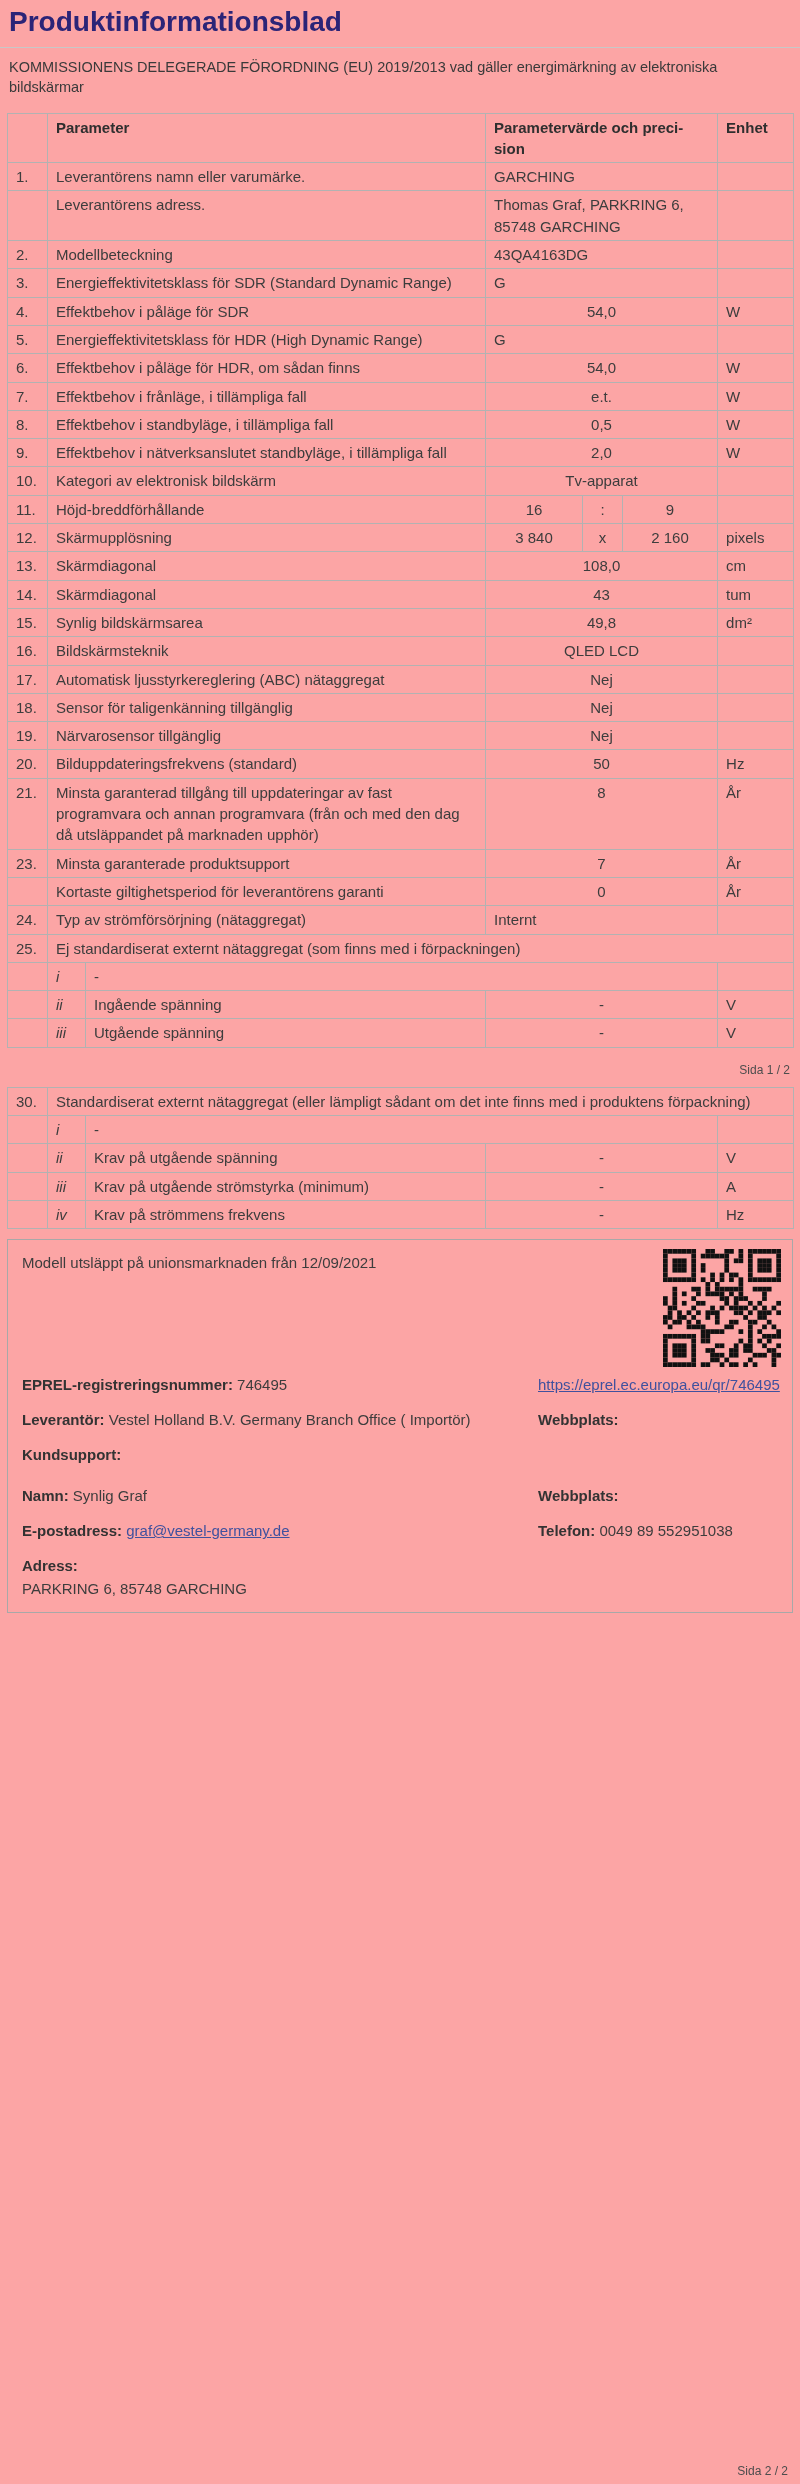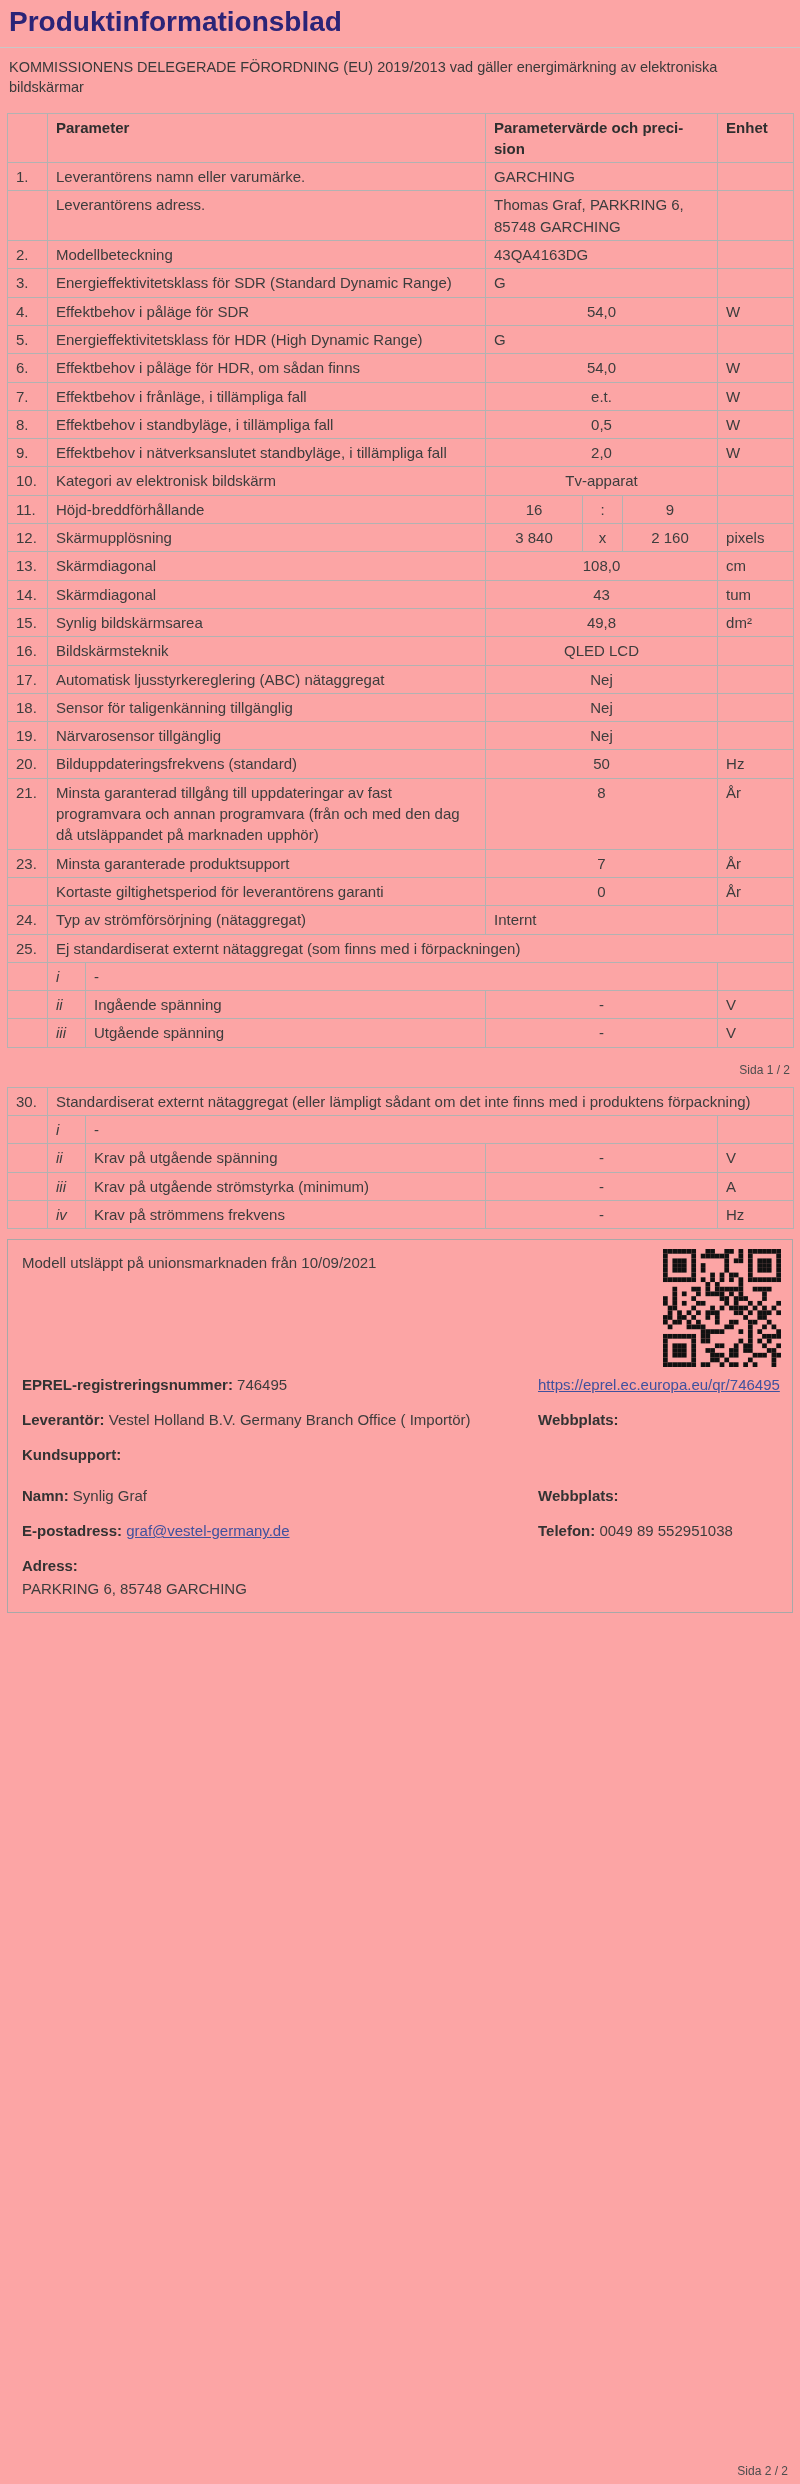--- a/index.html
+++ b/index.html
@@ -577,21 +577,21 @@
         <rect x="6" y="24" width="1" height="1" fill="#111"></rect>
         <rect x="8" y="24" width="1" height="1" fill="#111"></rect>
         <rect x="9" y="24" width="1" height="1" fill="#111"></rect>
         <rect x="12" y="24" width="1" height="1" fill="#111"></rect>
         <rect x="14" y="24" width="1" height="1" fill="#111"></rect>
         <rect x="15" y="24" width="1" height="1" fill="#111"></rect>
         <rect x="17" y="24" width="1" height="1" fill="#111"></rect>
         <rect x="19" y="24" width="1" height="1" fill="#111"></rect>
         <rect x="23" y="24" width="1" height="1" fill="#111"></rect>
       </svg>
-    <div class="market-line">Modell utsläppt på unionsmarknaden från 10/09/2021</div>
+    <div class="market-line">Modell utsläppt på unionsmarknaden från 12/09/2021</div>
 
     <div class="info-row">
       <div class="info-left">
         <span class="lbl">EPREL-registreringsnummer:</span>
         <span>746495</span>
       </div>
       <div class="info-right">
         <a class="link" href="#">https://eprel.ec.europa.eu/qr/746495</a>
       </div>
     </div>

